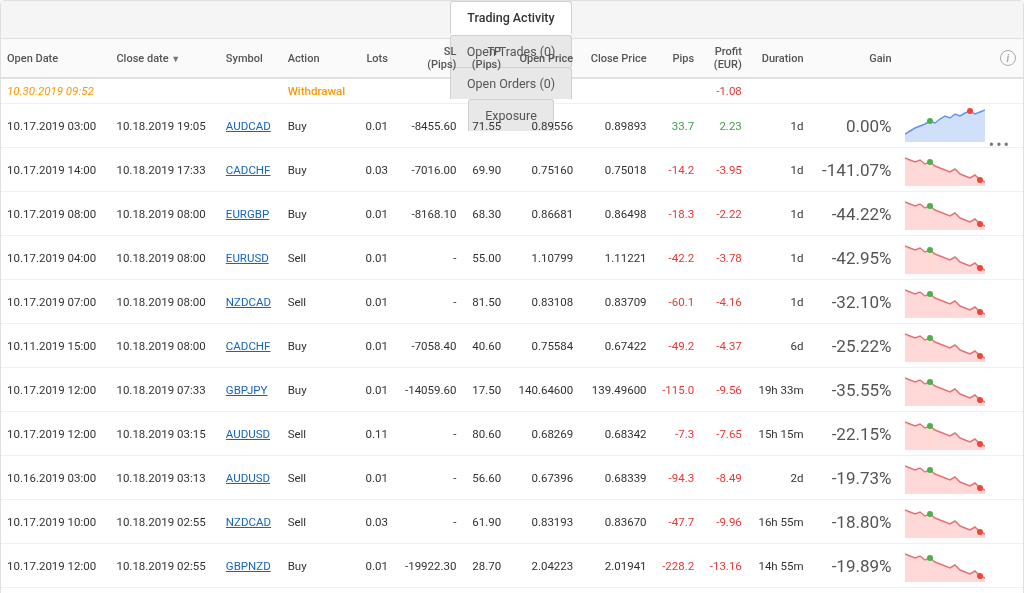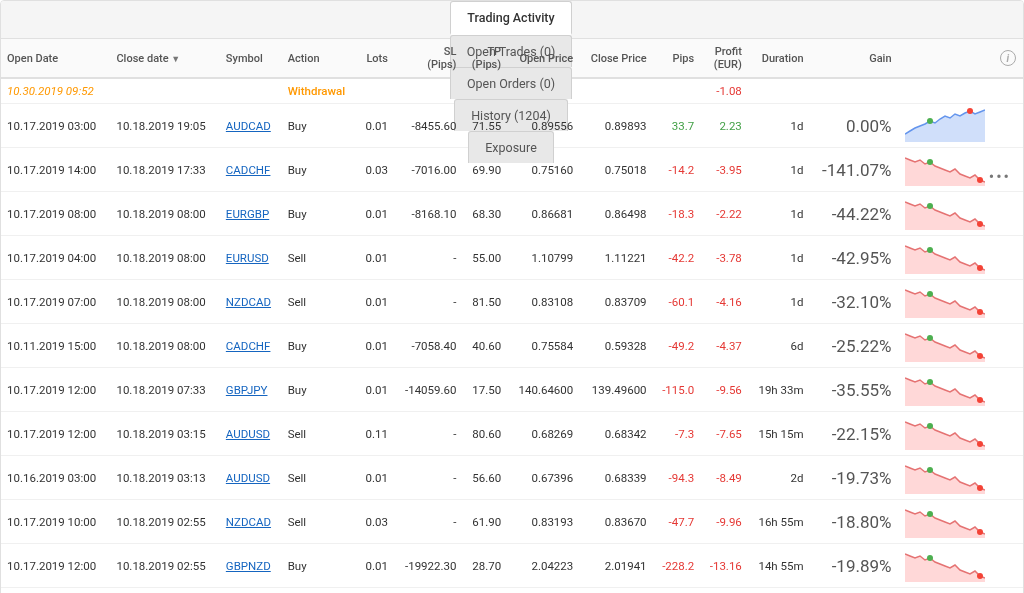--- a/index.html
+++ b/index.html
@@ -151,21 +151,20 @@
   </style>
 </head>
 <body>
 
 <div class="app-container">
 
   <div class="tab-bar">
     <div class="tab active">Trading Activity</div>
     <div class="tab">Open Trades (0)</div>
     <div class="tab">Open Orders (0)</div>
-    <div class="tab">History (1204)</div>
     <div class="tab">Exposure</div>
     <div class="tab-more">•••</div>
   </div>
 
   <div class="table-container">
     <table>
       <thead>
         <tr>
           <th>Open Date</th>
           <th style="cursor:pointer;">Close date <span class="sort-arrow">▼</span></th>
@@ -317,21 +316,21 @@
     </tr>
           <tr>
       <td>10.11.2019 15:00</td>
       <td>10.18.2019 08:00</td>
       <td><span class="symbol-link">CADCHF</span></td>
       <td>Buy</td>
       <td>0.01</td>
       <td>-7058.40</td>
       <td>40.60</td>
       <td>0.75584</td>
-      <td>0.59328</td>
+      <td>0.67422</td>
       <td class="pips-negative">-49.2</td>
       <td class="profit-negative">-4.37</td>
       <td>6d</td>
       <td class="gain-text profit-negative">-25.22%</td>
       <td style="text-align:center;padding:2px 4px;"><svg width="80" height="36" viewBox="0 0 80 36">
                 <path d="M0,8 L5,10 L10,12 L15,10 L20,14 L25,12 L30,16 L35,18 L40,20 L45,22 L50,19 L55,24 L60,26 L65,28 L70,25 L75,30 L80,32 L80,36 L0,36 Z" fill="rgba(255,100,100,0.25)"></path>
                 <path d="M0,8 L5,10 L10,12 L15,10 L20,14 L25,12 L30,16 L35,18 L40,20 L45,22 L50,19 L55,24 L60,26 L65,28 L70,25 L75,30 L80,32" fill="none" stroke="#e57373" stroke-width="1.5"></path>
                 <circle cx="25" cy="12" r="3" fill="#4CAF50"></circle>
                 <circle cx="75" cy="30" r="3" fill="#f44336"></circle>
               </svg></td>

